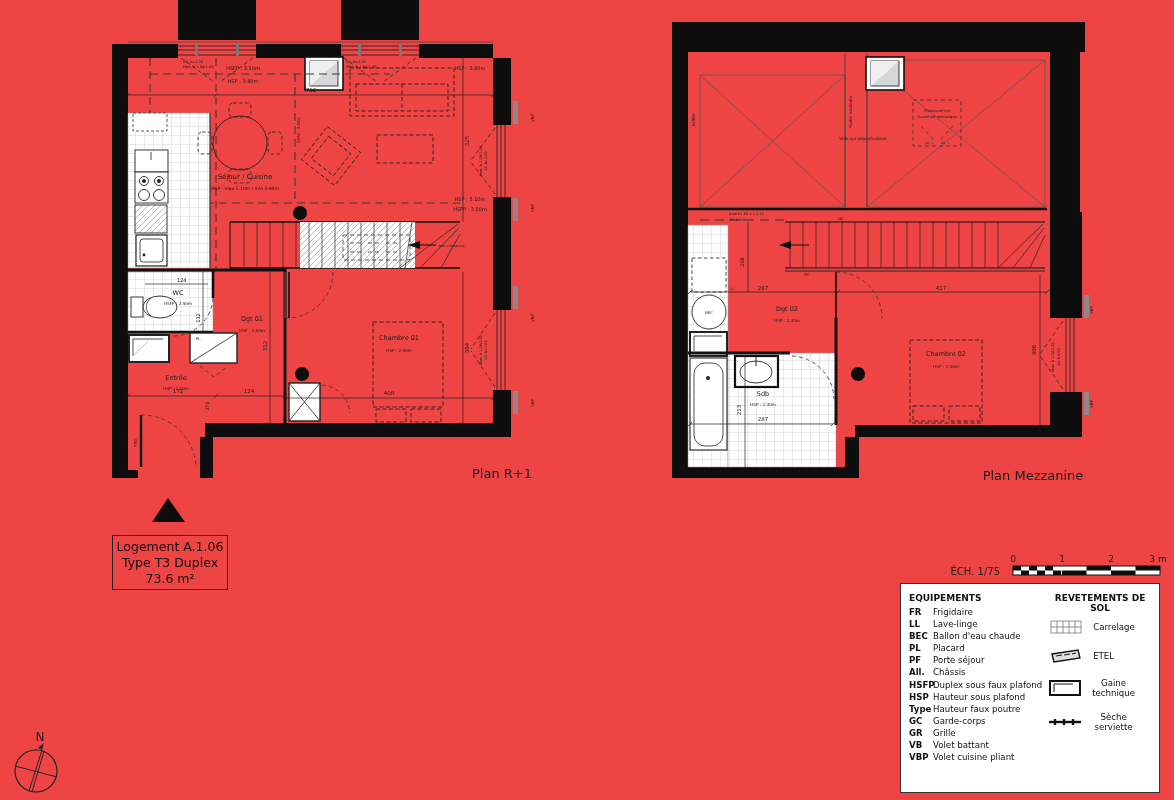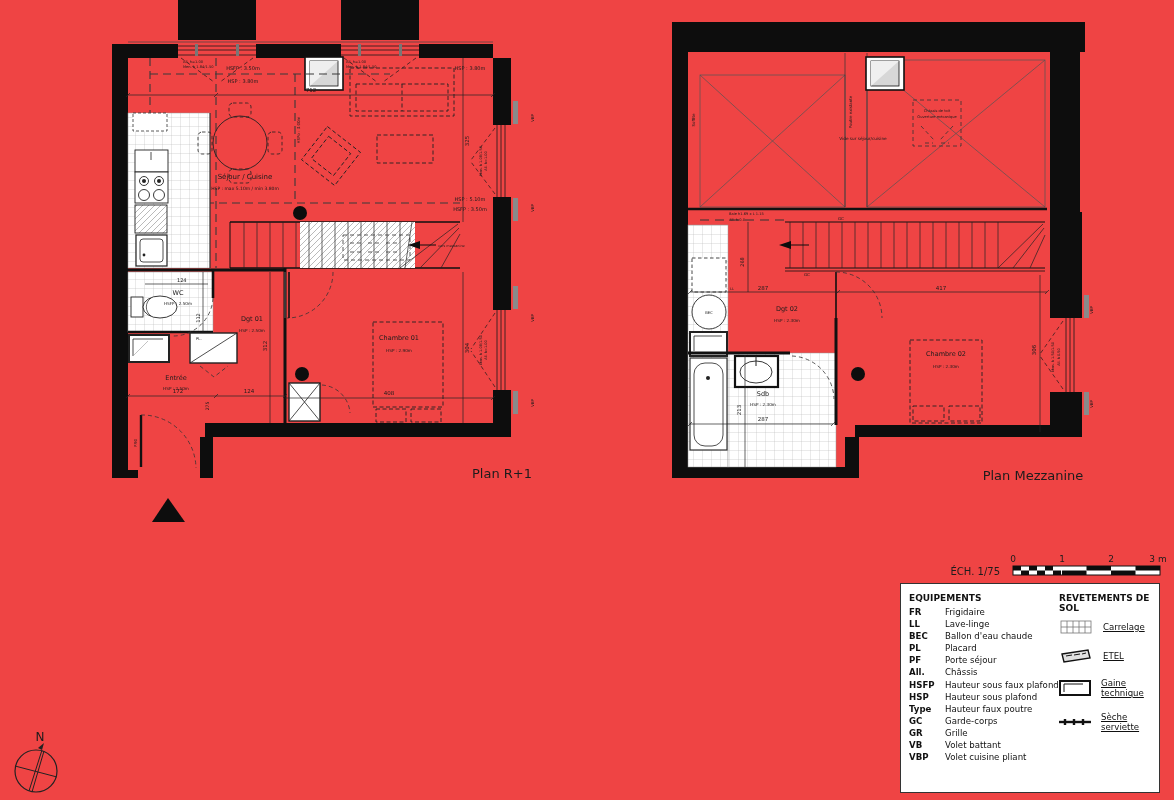--- a/index.html
+++ b/index.html
@@ -7,25 +7,25 @@
           font-family:"DejaVu Sans", sans-serif;}
   svg text{fill:#1c1c1c;font-family:"DejaVu Sans", sans-serif;}
   .titlebox{position:absolute;left:112px;top:535px;width:114px;height:53px;border:1.6px solid #222;
             display:flex;flex-direction:column;justify-content:center;align-items:center;
             font-size:12.5px;line-height:16px;color:#111;text-align:center;}
   .legend{position:absolute;left:900px;top:583px;width:260px;height:210px;border:1.5px solid #333;
           background:#fff;box-sizing:border-box;padding:5px 8px;color:#111;}
   .legend-title{font-size:14px;font-weight:bold;text-decoration:underline;letter-spacing:.5px;}
   .legend-cols{display:flex;margin-top:4px;}
   .lcol{width:150px;}
-  .rcol{flex:1;}
+  .rcol{flex:1;text-align:center;}
   .lhead{font-size:9px;font-weight:bold;margin-bottom:3px;}
   .lrow{display:flex;font-size:8.6px;line-height:12.1px;}
-  .lrow .ab{width:36px;font-weight:bold;}
-  .frow{display:flex;align-items:center;margin:7px 4px 14px 0;text-decoration:underline;}
+  .lrow .ab{width:24px;font-weight:bold;}
+  .frow{display:flex;align-items:center;margin:7px 15px 14px 0;}
   .frow .ficon{width:34px;margin-right:10px;display:flex;justify-content:center;}
   .frow .ftxt{font-size:8.6px;}
 </style>
 </head>
 <body>
 
 <div id="canvas">
 
 <svg width="1174" height="800" viewBox="0 0 1174 800" style="position:absolute;left:0;top:0;">
   <defs>
@@ -463,20 +463,25 @@
   <g stroke="#222" fill="none">
     <circle cx="36" cy="771" r="21" stroke-width="1.2"></circle>
     <line x1="29" y1="791" x2="42" y2="750" stroke-width="1"></line>
     <line x1="32" y1="792" x2="44" y2="751" stroke-width="1"></line>
     <line x1="15" y1="766" x2="57" y2="777" stroke-width="1"></line>
     <path d="M42 750 L44 743 L38 748 Z" fill="#222" stroke="none"></path>
     <text x="40" y="741" font-size="12" fill="#111" stroke="none" text-anchor="middle">N</text>
   </g>
 </svg>
 
+<div class="titlebox">
+  <div>Logement A.1.06</div>
+  <div>Type T3 Duplex</div>
+  <div>73.6 m²</div>
+</div>
 
 <div class="legend">
   <div class="legend-cols">
     <div class="lcol">
       <div class="lhead">EQUIPEMENTS</div>
       <div class="lrow">
             <span class="ab">FR</span>
             <span>Frigidaire</span>
           </div>
       <div class="lrow">
@@ -494,21 +499,21 @@
       <div class="lrow">
             <span class="ab">PF</span>
             <span>Porte séjour</span>
           </div>
       <div class="lrow">
             <span class="ab">All.</span>
             <span>Châssis</span>
           </div>
       <div class="lrow">
             <span class="ab">HSFP</span>
-            <span>Hauteur sous faux plafond</span>
+            <span>Duplex sous faux plafond</span>
           </div>
       <div class="lrow">
             <span class="ab">HSP</span>
             <span>Hauteur sous plafond</span>
           </div>
       <div class="lrow">
             <span class="ab">Type</span>
             <span>Hauteur faux poutre</span>
           </div>
       <div class="lrow">

